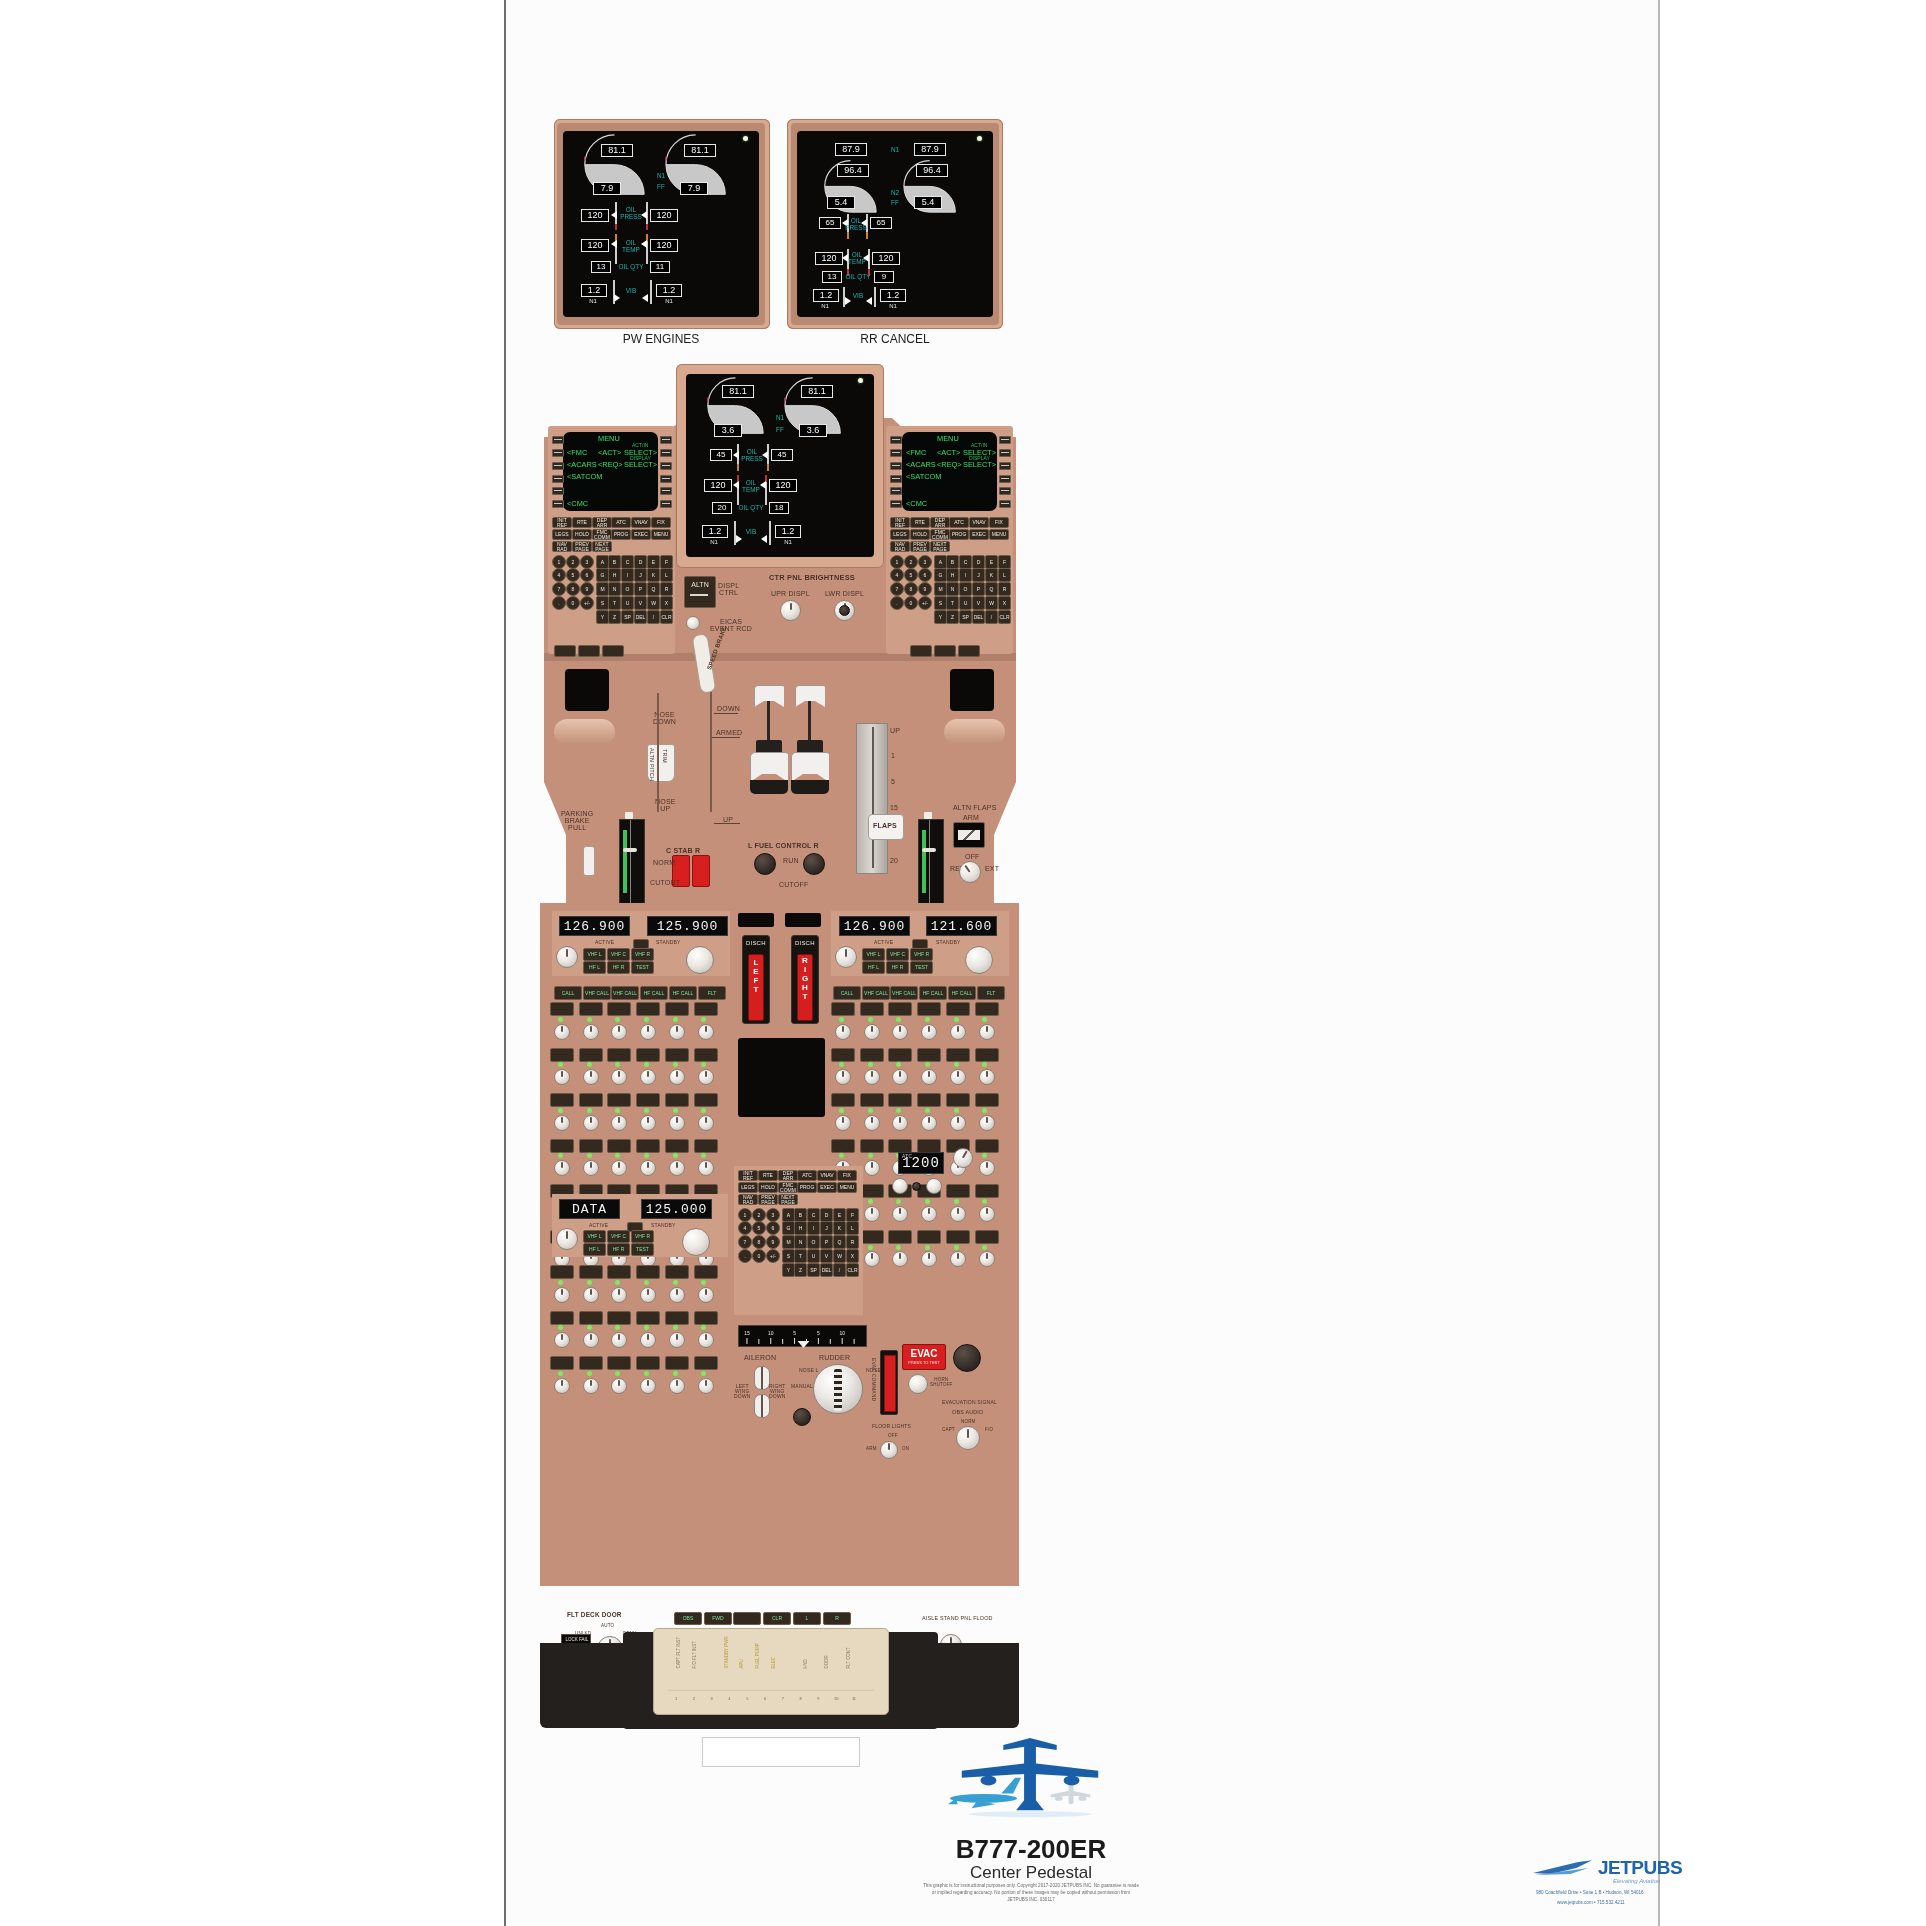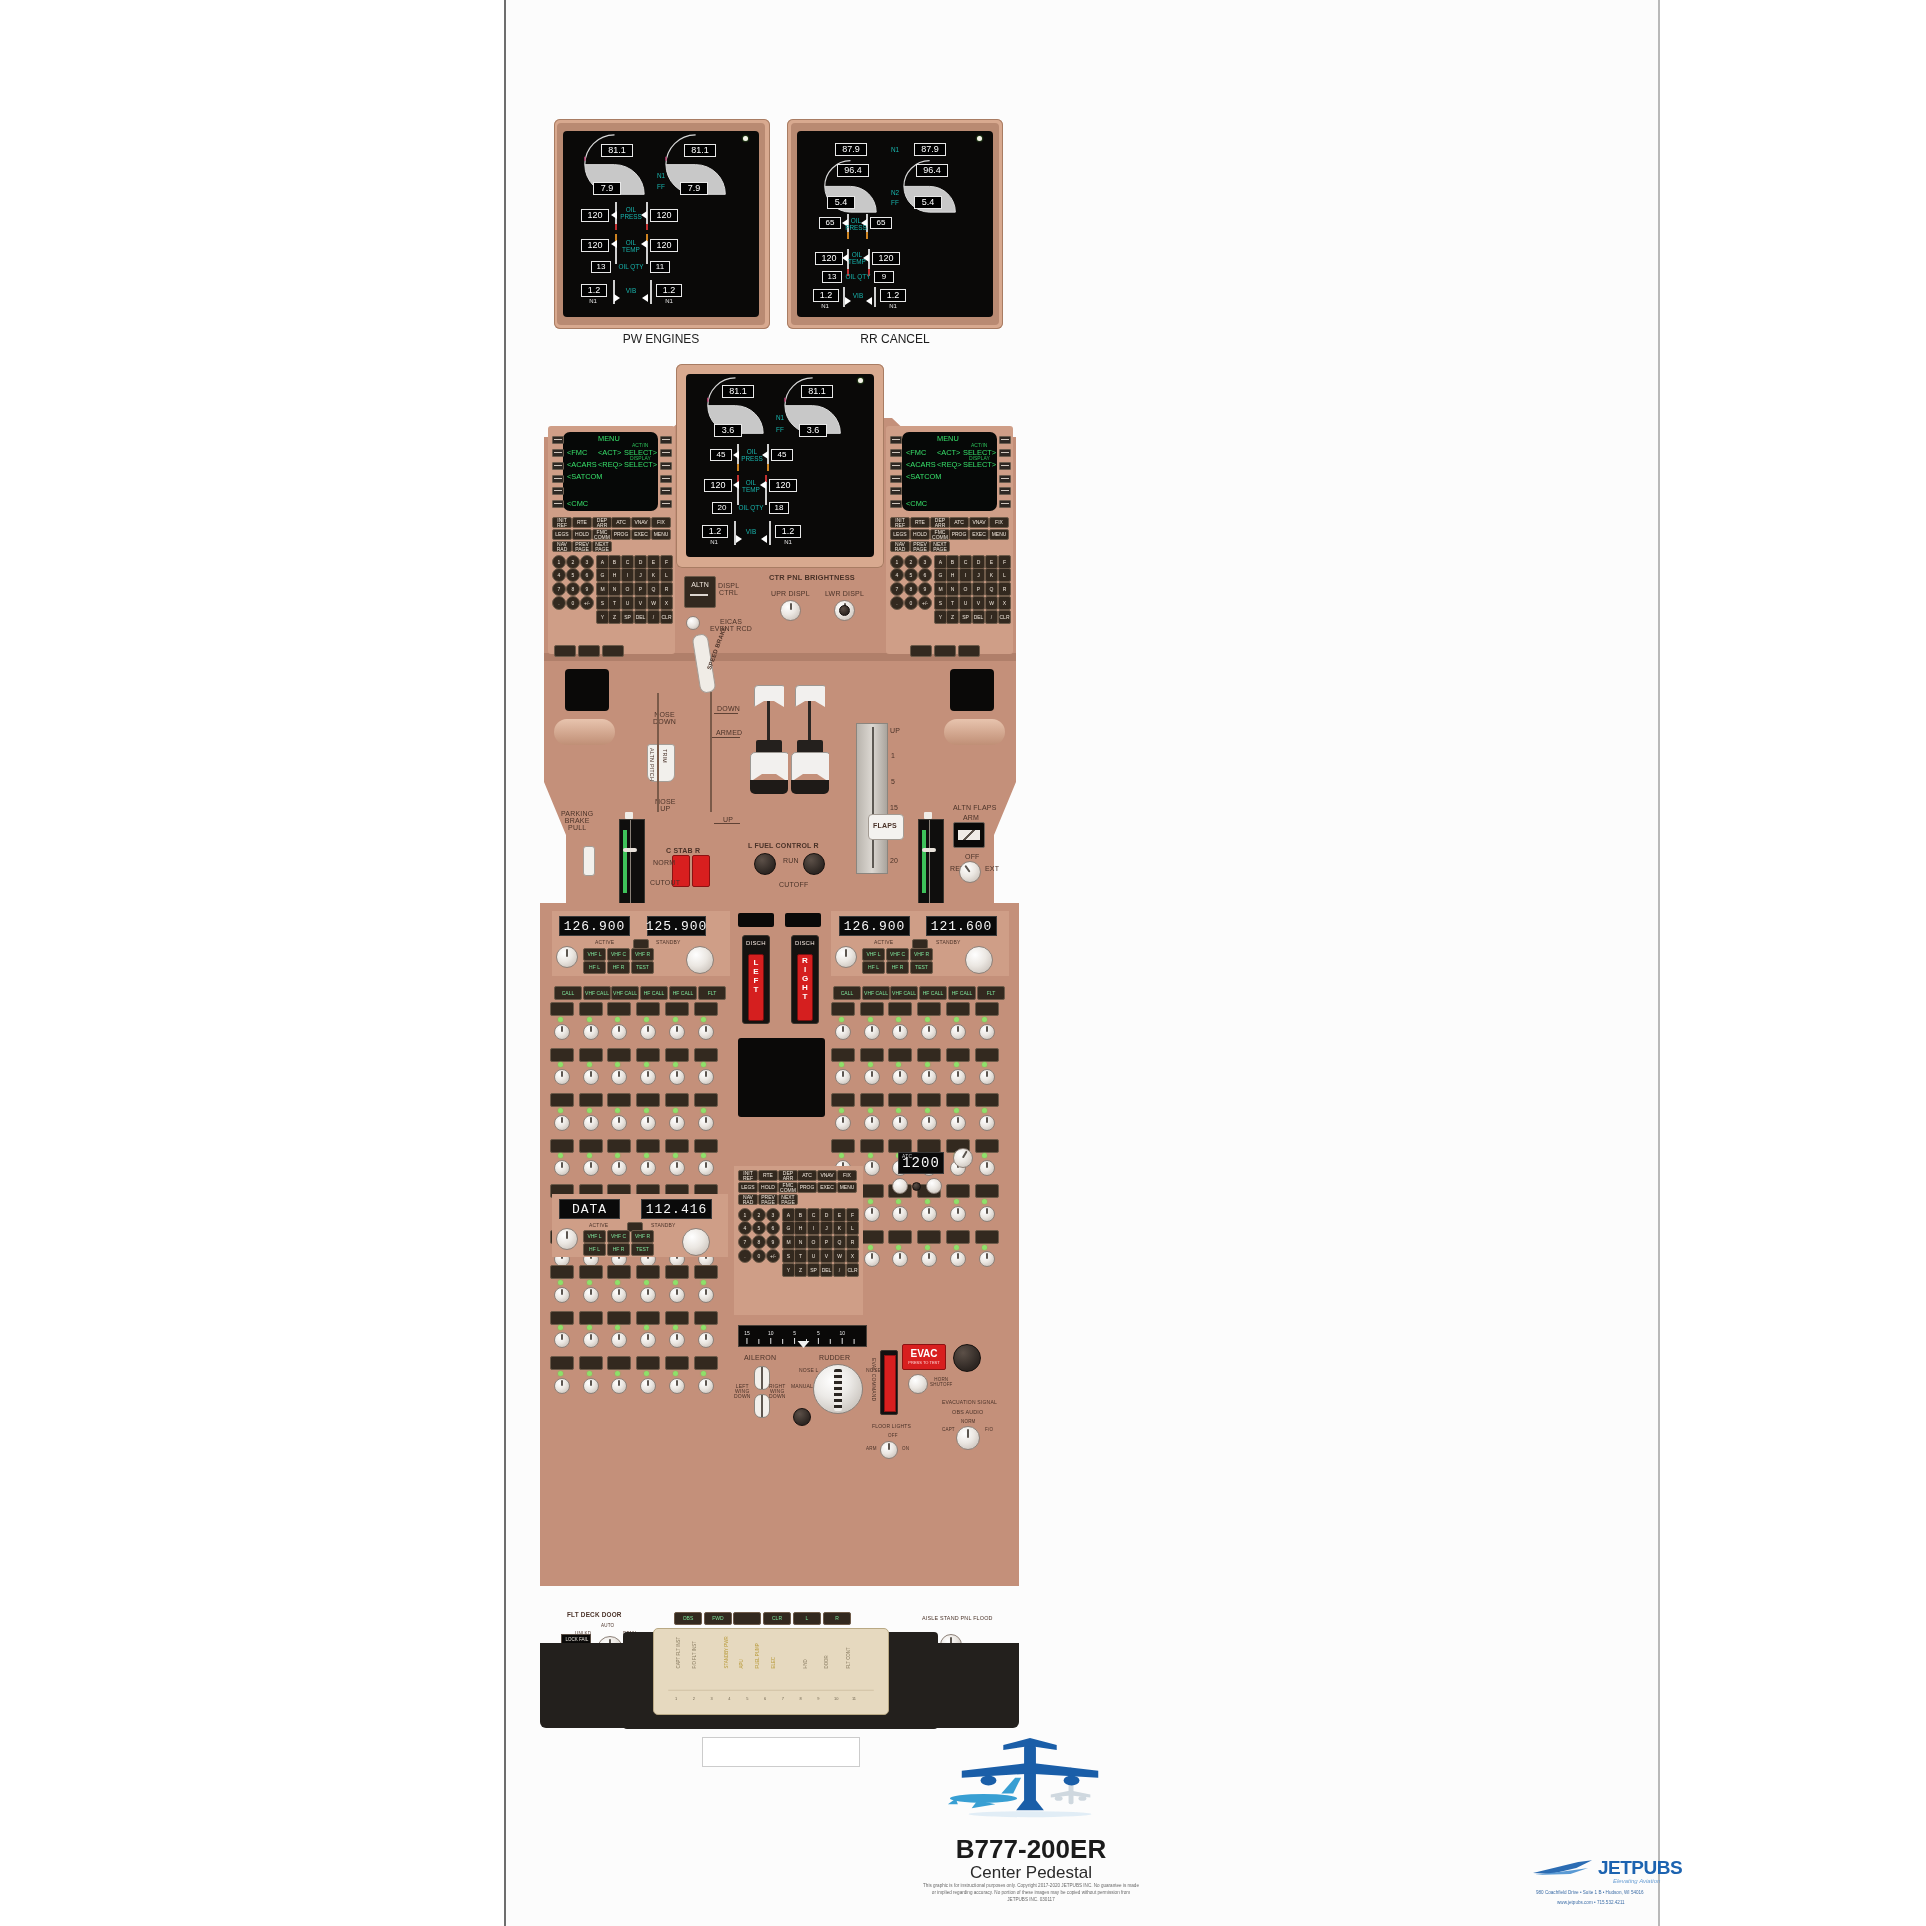--- a/index.html
+++ b/index.html
@@ -634,21 +634,21 @@
     <div class="lbl b" style="left:242px;top:842px;">L    FUEL CONTROL    R</div>
     <div class="knob-d" style="left:248px;top:853px;width:22px;height:22px;"></div>
     <div class="knob-d" style="left:297px;top:853px;width:22px;height:22px;"></div>
     <div class="lbl" style="left:277px;top:857px;">RUN</div>
     <div class="lbl" style="left:273px;top:881px;">CUTOFF</div>
 
     <div class="pnl" style="left:34px;top:903px;width:479px;height:683px;"></div>
 
     <div class="pnl pnl-l" style="left:46px;top:911px;width:178px;height:65px;"></div>
     <div class="lcd" style="left:53px;top:916px;width:71px;height:20px;">126.900</div>
-    <div class="lcd" style="left:141px;top:916px;width:59px;height:20px;">125.900</div>
+    <div class="lcd" style="left:141px;top:916px;width:81px;height:20px;">125.900</div>
     <div class="lbl" style="left:89px;top:940px;font-size:5px;">ACTIVE</div>
     <div class="lbl" style="left:150px;top:940px;font-size:5px;">STANDBY</div>
     <div class="key" style="left:127px;top:939px;width:14px;height:8px;"></div>
     <div class="knob" style="left:50px;top:946px;width:22px;height:22px;">
         <span class="nub"></span>
       </div>
     <div class="knob" style="left:180px;top:946px;width:28px;height:28px;"></div>
     <div id="radio-left-modekeys" style="position:absolute;left:77px;top:948px;">
         <div class="key gr" style="left: 0px; top: 0px; width: 21px; height: 11px;">VHF L</div>
         <div class="key gr" style="left: 24px; top: 0px; width: 21px; height: 11px;">VHF C</div>
@@ -1077,21 +1077,21 @@
     <div class="lbl w" style="left:396px;top:1154px;font-size:5px;color:#cfcfcf;">ATC</div>
     <div class="knob" style="left:386px;top:1178px;width:16px;height:16px;"></div>
     <div class="knob" style="left:420px;top:1178px;width:16px;height:16px;"></div>
     <div class="knob-d" style="left:406px;top:1182px;width:9px;height:9px;"></div>
     <div class="knob" style="left:447px;top:1148px;width:20px;height:20px;">
         <span class="nub" style="transform:rotate(30deg);transform-origin:bottom center;"></span>
       </div>
 
     <div class="pnl pnl-l" style="left:46px;top:1194px;width:176px;height:63px;"></div>
     <div class="lcd" style="left:53px;top:1199px;width:61px;height:20px;">DATA</div>
-    <div class="lcd" style="left:135px;top:1199px;width:71px;height:20px;">112.416</div>
+    <div class="lcd" style="left:135px;top:1199px;width:71px;height:20px;">125.000</div>
     <div class="lbl" style="left:83px;top:1223px;font-size:5px;">ACTIVE</div>
     <div class="lbl" style="left:145px;top:1223px;font-size:5px;">STANDBY</div>
     <div class="key" style="left:121px;top:1222px;width:14px;height:8px;"></div>
     <div class="knob" style="left:50px;top:1228px;width:22px;height:22px;">
         <span class="nub"></span>
       </div>
     <div class="knob" style="left:176px;top:1228px;width:28px;height:28px;"></div>
     <div id="nav-radio-keys" style="position:absolute;left:77px;top:1230px;">
         <div class="key gr" style="left: 0px; top: 0px; width: 21px; height: 11px;">VHF L</div>
         <div class="key gr" style="left: 24px; top: 0px; width: 21px; height: 11px;">VHF C</div>

